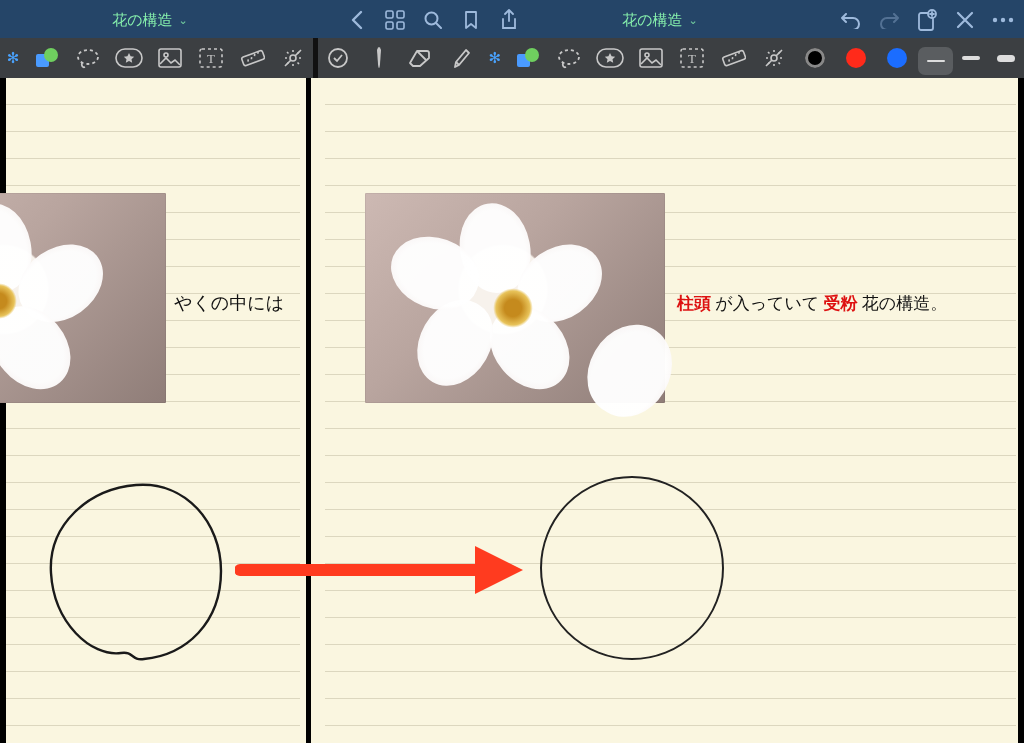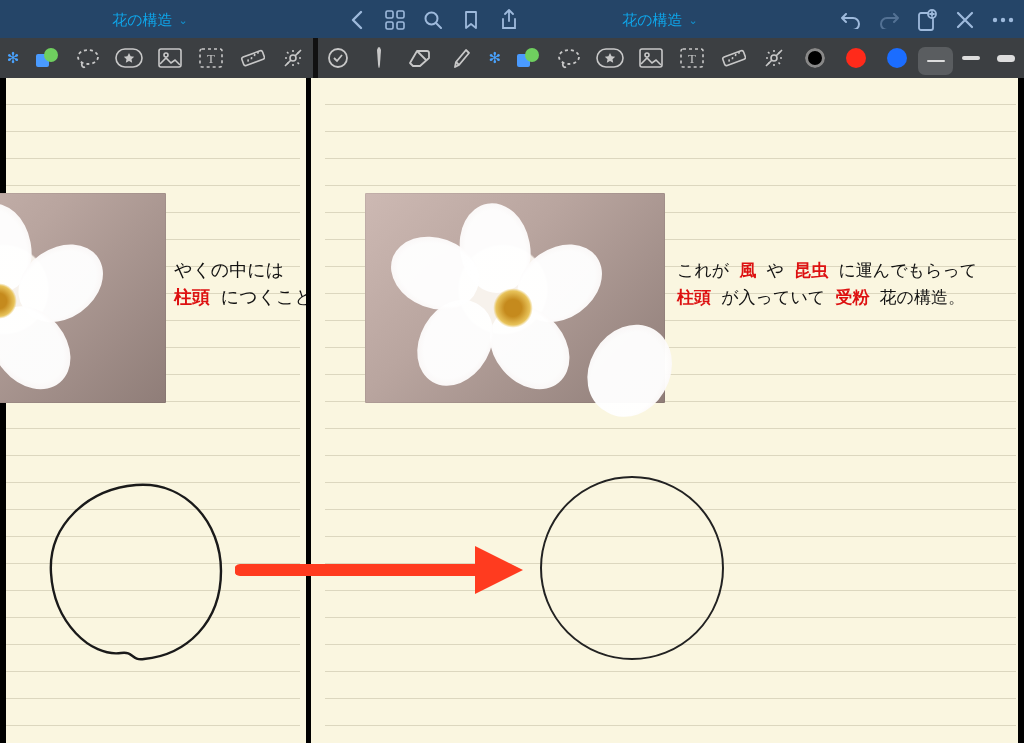--- a/index.html
+++ b/index.html
@@ -1,20 +1,20 @@
 <!DOCTYPE html>
 <html><head>
 <meta charset="utf-8">
 <style>
   html,body{margin:0;padding:0;width:1024px;height:743px;overflow:hidden;
     font-family:-apple-system,BlinkMacSystemFont,"Hiragino Sans",sans-serif;
     background:#faf6e0;}
   
   .navbar{position:absolute;left:0;right:0;top:0;height:40px;background:#254568;
-    display:flex;align-items:center;color:#0ea5e9;font-size:15px;}
+    display:flex;align-items:center;color:#86efac;font-size:15px;}
   .nav-spacer{flex:1;}
   .nav-title{display:flex;align-items:center;gap:6px;cursor:pointer;}
   .nav-title .chev{font-size:11px;opacity:.8;}
   .nav-ico{width:38px;height:38px;display:flex;align-items:center;justify-content:center;
     font-size:18px;opacity:.92;cursor:pointer;}
   .nav-ico.dim{opacity:.35;}
   .nav-title.left{position:absolute;left:0;width:300px;justify-content:center;}
   .nav-title.right{position:absolute;left:490px;width:340px;justify-content:center;}
   .nav-group-mid{position:absolute;left:338px;display:flex;}
   .nav-group-end{position:absolute;right:2px;display:flex;}
@@ -44,22 +44,22 @@
   
   .photo{position:absolute;background:
      radial-gradient(circle at 46% 46%,#f7f2ec 0 22%,transparent 23%),
      radial-gradient(circle at 46% 46%,#e6b84a 0 6%,transparent 7%),
      linear-gradient(135deg,#cdb9b3 0%,#b9a59f 40%,#8f7d78 100%);
     border-radius:1px;box-shadow:0 0 0 1px rgba(0,0,0,.05) inset;}
   .petal{position:absolute;width:70px;height:90px;border-radius:50% 50% 48% 48%;
     background:radial-gradient(ellipse at 50% 55%,#fff 0 60%,#f4eceb 100%);
     opacity:.97;}
   
-  .hand{position:absolute;font-family:Liberation Mono, monospace;
-    font-size:18px;color:#111;line-height:27px;white-space:nowrap;}
+  .hand{position:absolute;font-family:Liberation Serif, serif;
+    font-size:18px;color:#111;line-height:27px;white-space:nowrap;margin-top:32px;}
   .hand .r{color:#d11;font-weight:600;}
   
   .sketch-circle-rough{position:absolute;}
   .sketch-circle-clean{position:absolute;border:2px solid #222;border-radius:50%;}
   .arrow{position:absolute;}
   .page-edge{position:absolute;top:0;bottom:0;width:6px;background:#000;}
 </style>
 </head>
 <body>
 
@@ -291,21 +291,20 @@
       <div class="petal" style="left:160px;top:45px;transform:rotate(55deg);"></div>
       <div class="petal" style="left:130px;top:110px;transform:rotate(140deg);"></div>
       <div class="petal" style="left:55px;top:105px;transform:rotate(210deg);"></div>
 
       <div style="position:absolute;left:115px;top:90px;width:36px;height:36px;border-radius:50%;
         background:radial-gradient(circle,#c58a1d 0 30%,#e8c35a 60%,transparent 70%);"></div>
     </div>
 
     <div class="hand" style="left:168px;top:180px;">
       <div><span>やくの中には</span></div>
-      <div><span class="r">柱頭</span> <span>につくこと</span></div>
     </div>
 
     <svg class="sketch-circle-rough" style="left:30px;top:395px;" width="200" height="200" viewBox="0 0 200 200">
       <path d="M100 12
                C150 8 185 50 185 98
                C185 150 150 182 108 186
                C95 188 98 178 85 180
                C55 184 18 150 15 100
                C12 52 52 16 100 12 Z" fill="none" stroke="#1a1a1a" stroke-width="2.4" stroke-linecap="round"></path>
     </svg>
@@ -321,21 +320,20 @@
       <div class="petal" style="left:160px;top:45px;transform:rotate(55deg);"></div>
       <div class="petal" style="left:130px;top:110px;transform:rotate(140deg);"></div>
       <div class="petal" style="left:55px;top:105px;transform:rotate(210deg);"></div>
       <div class="petal" style="left:35px;top:35px;transform:rotate(290deg);"></div>
       <div class="petal" style="left:225px;top:130px;width:80px;height:95px;transform:rotate(30deg);"></div>
       <div style="position:absolute;left:128px;top:95px;width:40px;height:40px;border-radius:50%;
         background:radial-gradient(circle,#c58a1d 0 30%,#e8c35a 60%,transparent 70%);"></div>
     </div>
 
     <div class="hand" style="left:352px;top:180px;font-size:17px;">
-      <div><span>これが</span> <span class="r">風</span> <span>や</span> <span class="r">昆虫</span> <span>に運んでもらって</span></div>
       <div><span class="r">柱頭</span> <span>が入っていて</span> <span class="r">受粉</span> <span>花の構造。</span></div>
     </div>
 
     <div class="sketch-circle-clean" style="left:215px;top:398px;width:180px;height:180px;"></div>
   </div>
   <div class="page-edge" style="right:0"></div>
 </div>
 
 <svg class="arrow" style="left:235px;top:540px;" width="290" height="60" viewBox="0 0 290 60">
   <line x1="5" y1="30" x2="245" y2="30" stroke="#ff3b1f" stroke-width="12" stroke-linecap="round"></line>

